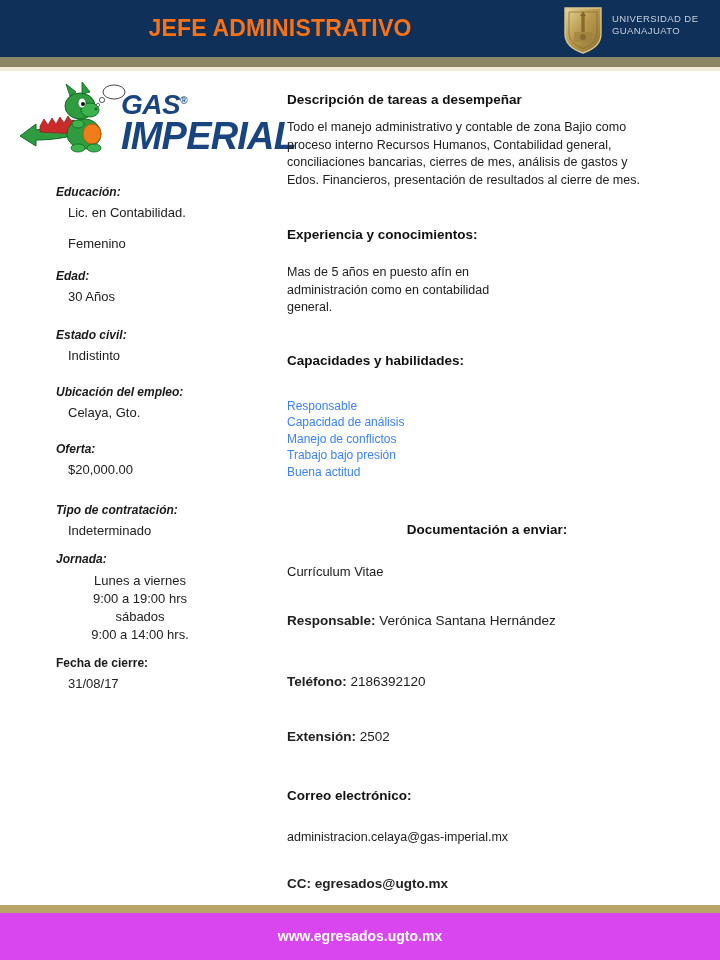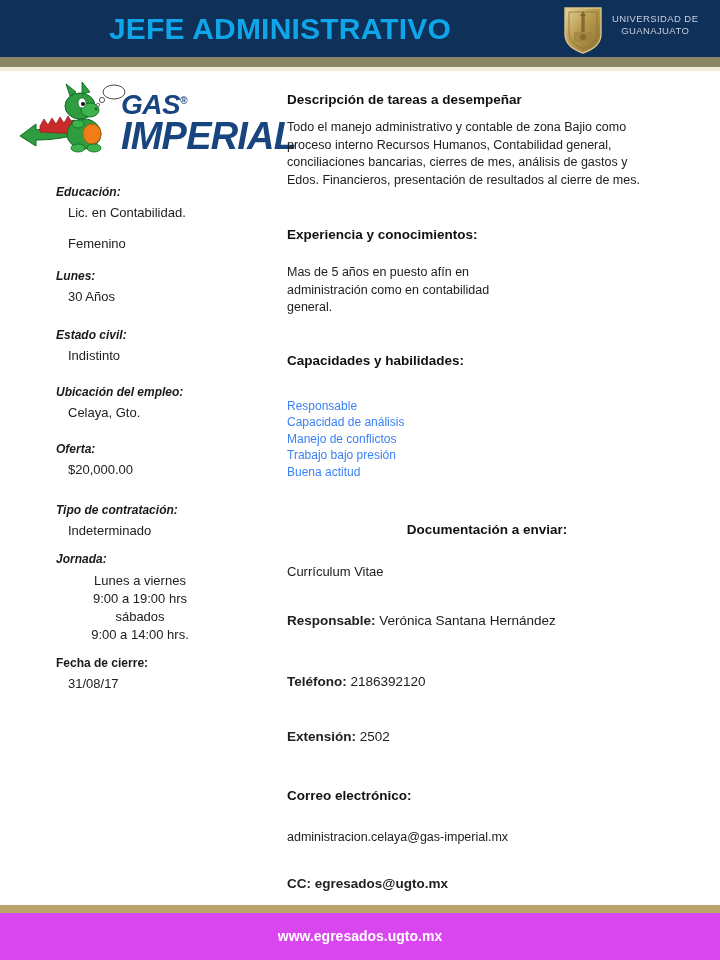--- a/index.html
+++ b/index.html
@@ -24,22 +24,22 @@
     height: 57px;
     background: #0e3059;
   }
   .header-title {
     position: absolute;
     left: 0; top: 0;
     width: 560px;
     height: 57px;
     line-height: 57px;
     text-align: center;
-    color: #0ea5e9;
-    font-size: 30px;
+    color: #f97316;
+    font-size: 23px;
     font-weight: bold;
     letter-spacing: 0.2px;
   }
   .ug-logo {
     position: absolute;
     right: 18px; top: 3px;
     width: 150px;
     height: 52px;
   }
   .ug-crest {
@@ -47,21 +47,20 @@
     left: 10px; top: 1px;
     width: 42px; height: 50px;
   }
   .ug-name {
     position: absolute;
     left: 60px; top: 10px;
     color: #c8cfdd;
     font-size: 9.5px;
     line-height: 12px;
     letter-spacing: 0.4px;
-    text-align: center;
   }
   .ug-name span { display: block; }
 
   .band-olive {
     position: absolute;
     left: 0; top: 57px;
     width: 720px; height: 10px;
     background: #8b8764;
   }
   .band-cream {
@@ -283,21 +282,21 @@
   <div class="field f-educacion">
     <div class="field-label">Educación:</div>
     <div class="field-value">Lic. en Contabilidad.</div>
   </div>
 
   <div class="field f-genero">
     <div class="field-value">Femenino</div>
   </div>
 
   <div class="field f-edad">
-    <div class="field-label">Lunes:</div>
+    <div class="field-label">Edad:</div>
     <div class="field-value">30 Años</div>
   </div>
 
   <div class="field f-estado">
     <div class="field-label">Estado civil:</div>
     <div class="field-value">Indistinto</div>
   </div>
 
   <div class="field f-ubicacion">
     <div class="field-label">Ubicación del empleo:</div>

